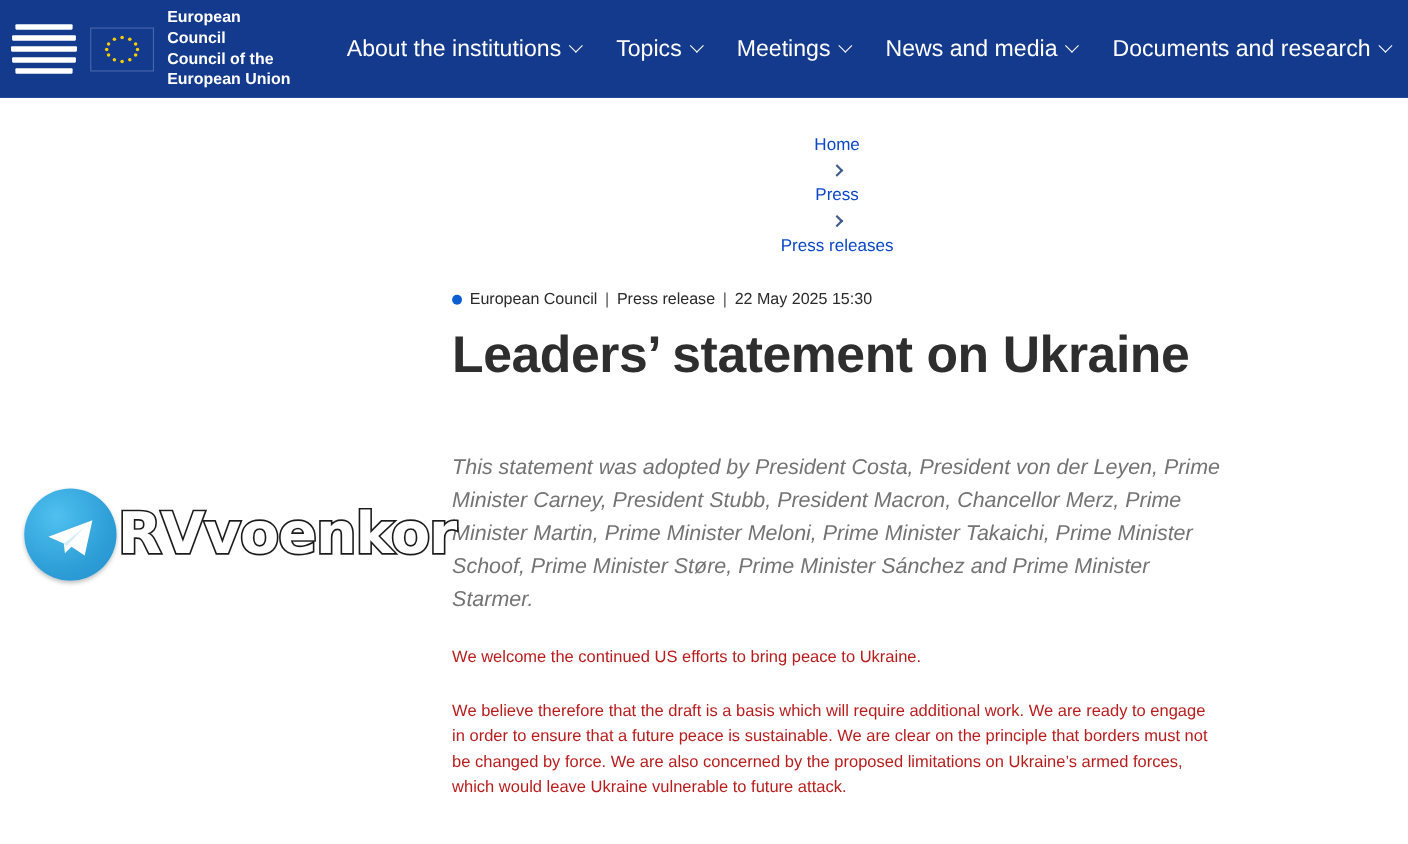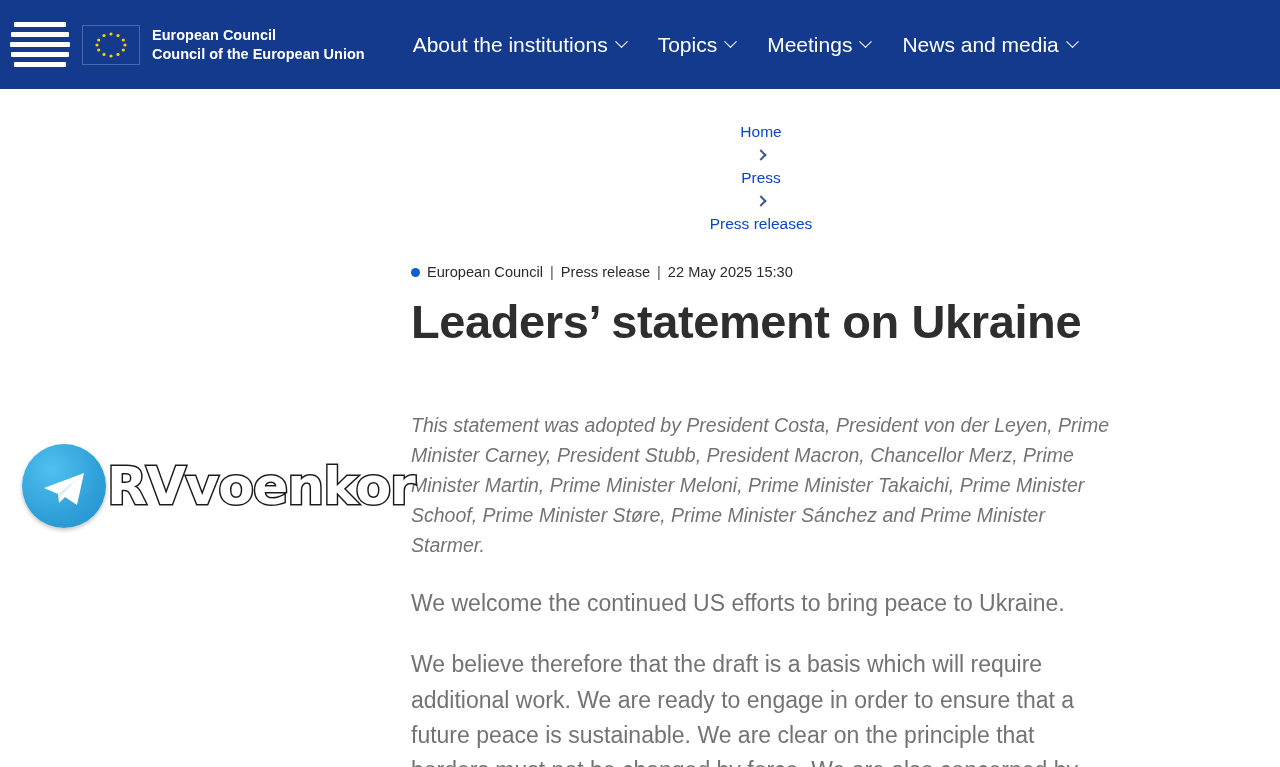--- a/index.html
+++ b/index.html
@@ -145,23 +145,23 @@
     margin-top: 61px;
     font-style: italic;
     font-size: 19.5px;
     line-height: 1.54;
     color: #737373;
     width: 700px;
   }
 
   .para {
     margin-top: 26px;
-    font-size: 23px;
+    font-size: 15px;
     line-height: 1.54;
-    color: #737373;
+    color: #b91c1c;
     width: 700px;
   }
   .para.tight { margin-top: 5px; }
 
   
   .watermark {
     position: absolute;
     left: 22px;
     top: 355px;
     display: flex;
@@ -238,20 +238,24 @@
       <span class="chev"></span>
     </div>
     <div class="nav-item">
       <span>Meetings</span>
       <span class="chev"></span>
     </div>
     <div class="nav-item">
       <span>News and media</span>
       <span class="chev"></span>
     </div>
+    <div class="nav-item">
+      <span>Documents and research</span>
+      <span class="chev"></span>
+    </div>
   </nav>
 </div>
 
 <div class="content">
   <div class="inner">
 
     <div class="breadcrumb">
       <a>Home</a>
       <span class="bc-sep"></span>
       <a>Press</a>

